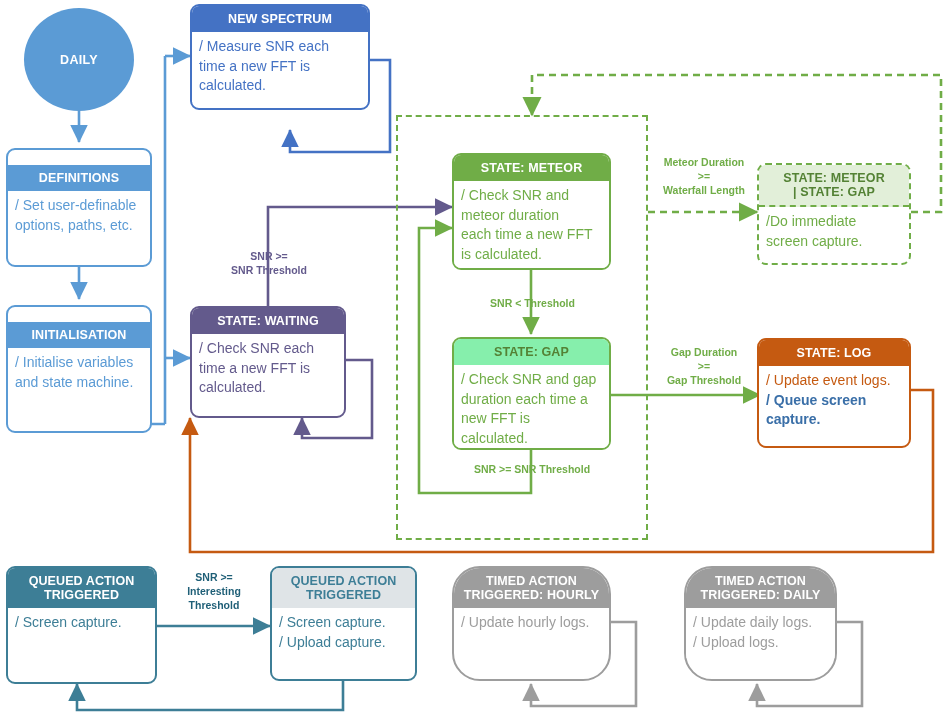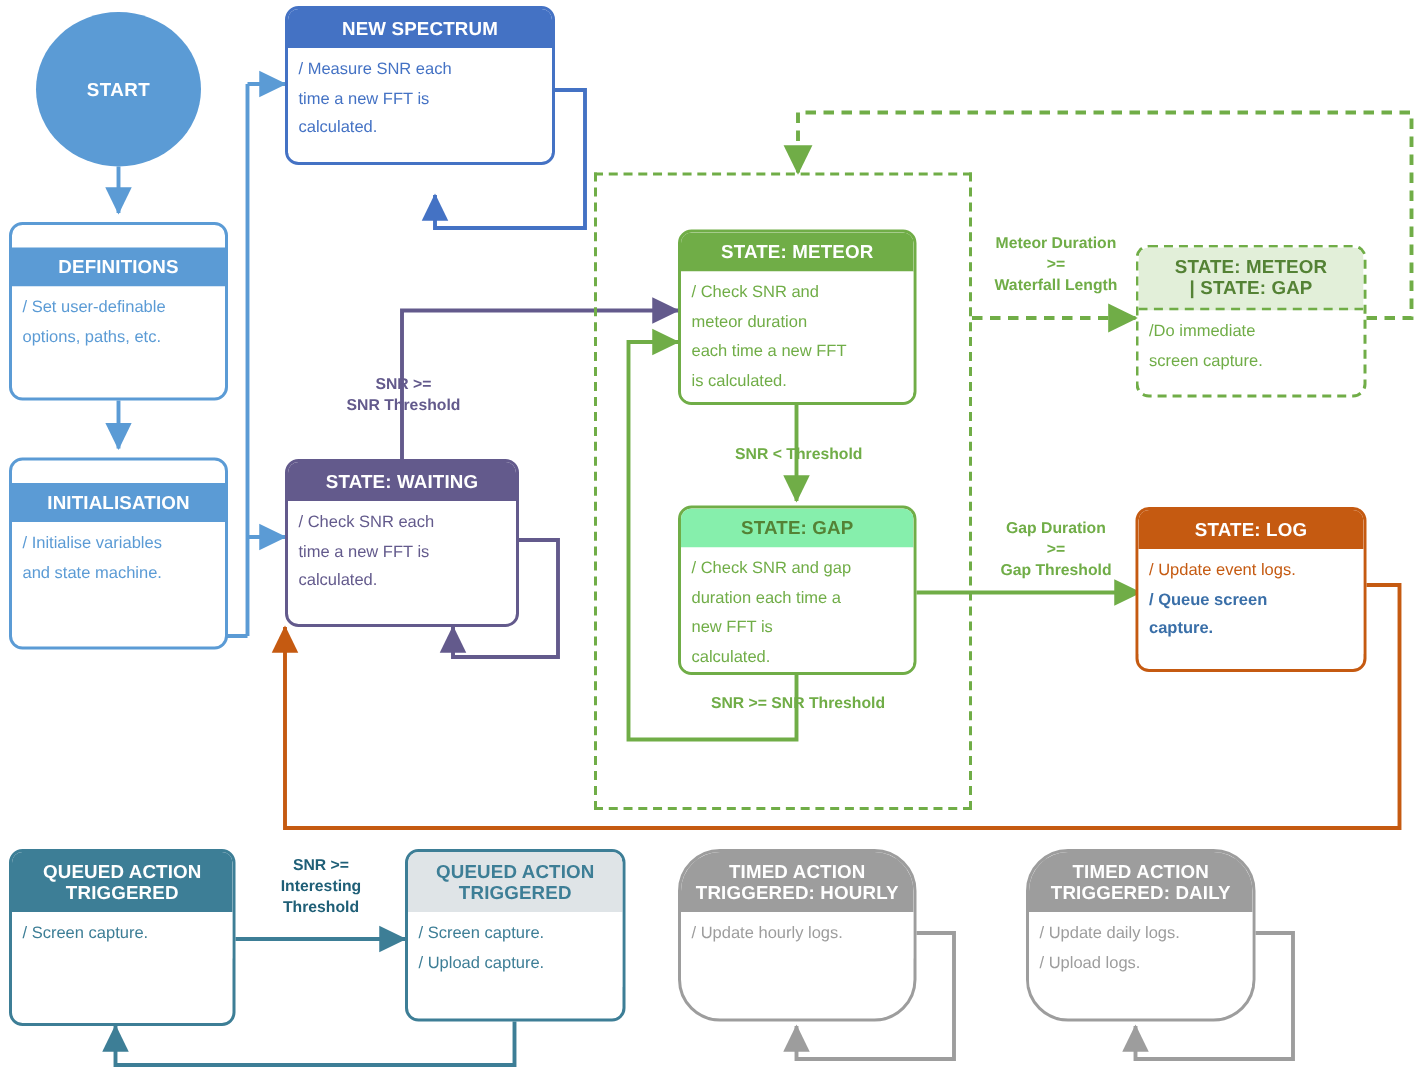--- a/index.html
+++ b/index.html
@@ -37,21 +37,21 @@
     font-size:12.5px;
     letter-spacing:.1px;
     color:#ffffff;
     background:#5b9bd5;
     padding:6px 4px 6px 4px;
     line-height:14px;
   }
   .node .bd{
     box-sizing:border-box;
     padding:5px 7px 6px 7px;
-    font-size:11px;
+    font-size:14px;
     line-height:19.5px;
     color:#5b9bd5;
     background:#ffffff;
   }
   .node .bd .ln{white-space:nowrap;}
   
   .circle{
     position:absolute;
     border-radius:50%;
     background:#5b9bd5;
@@ -199,21 +199,21 @@
     <path d="M343,681 L343,710 L77,710 L77,684" stroke="#3d7e96" stroke-width="2.6" fill="none" marker-end="url(#ah-teal)"></path>
 
     <path d="M611,622 L636,622 L636,706 L531,706 L531,684" stroke="#9d9d9d" stroke-width="2.6" fill="none" marker-end="url(#ah-grey)"></path>
 
     <path d="M837,622 L862,622 L862,706 L757,706 L757,684" stroke="#9d9d9d" stroke-width="2.6" fill="none" marker-end="url(#ah-grey)"></path>
   </svg>
 
   <div class="group-dashed" style="left:396px;top:115px;width:252px;height:425px;"></div>
 
   <div class="circle" style="left:24px;top:8px;width:110px;height:103px;">
-    <span>START</span>
+    <span>DAILY</span>
   </div>
 
   <div class="node v-blue" style="left:6px;top:148px;width:146px;height:119px;">
     <div class="hd">DEFINITIONS</div>
     <div class="bd">
       <div class="ln">/ Set user-definable</div>
       <div class="ln">options, paths, etc.</div>
     </div>
   </div>
 

